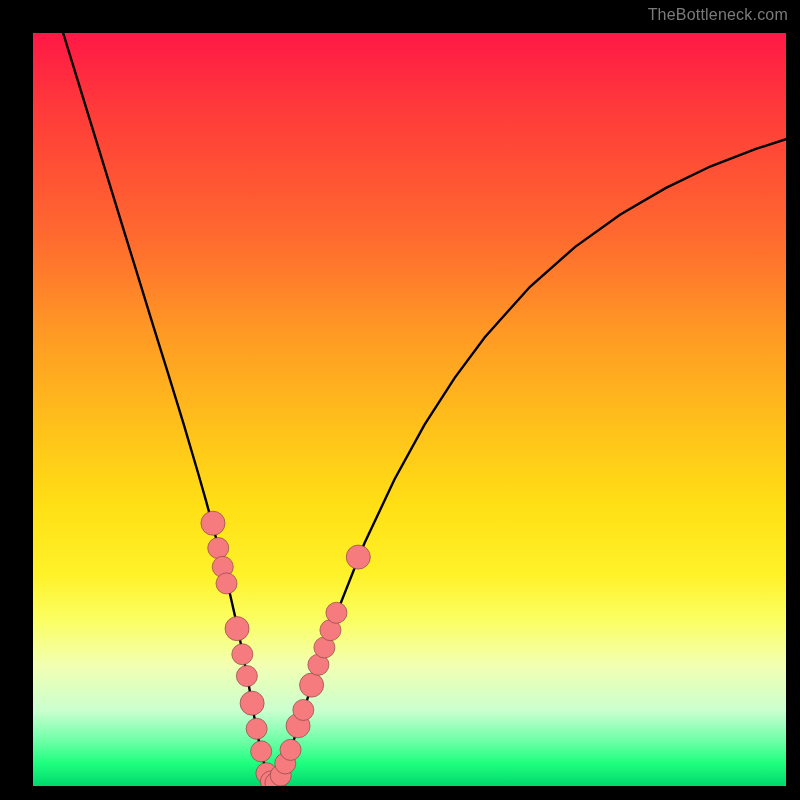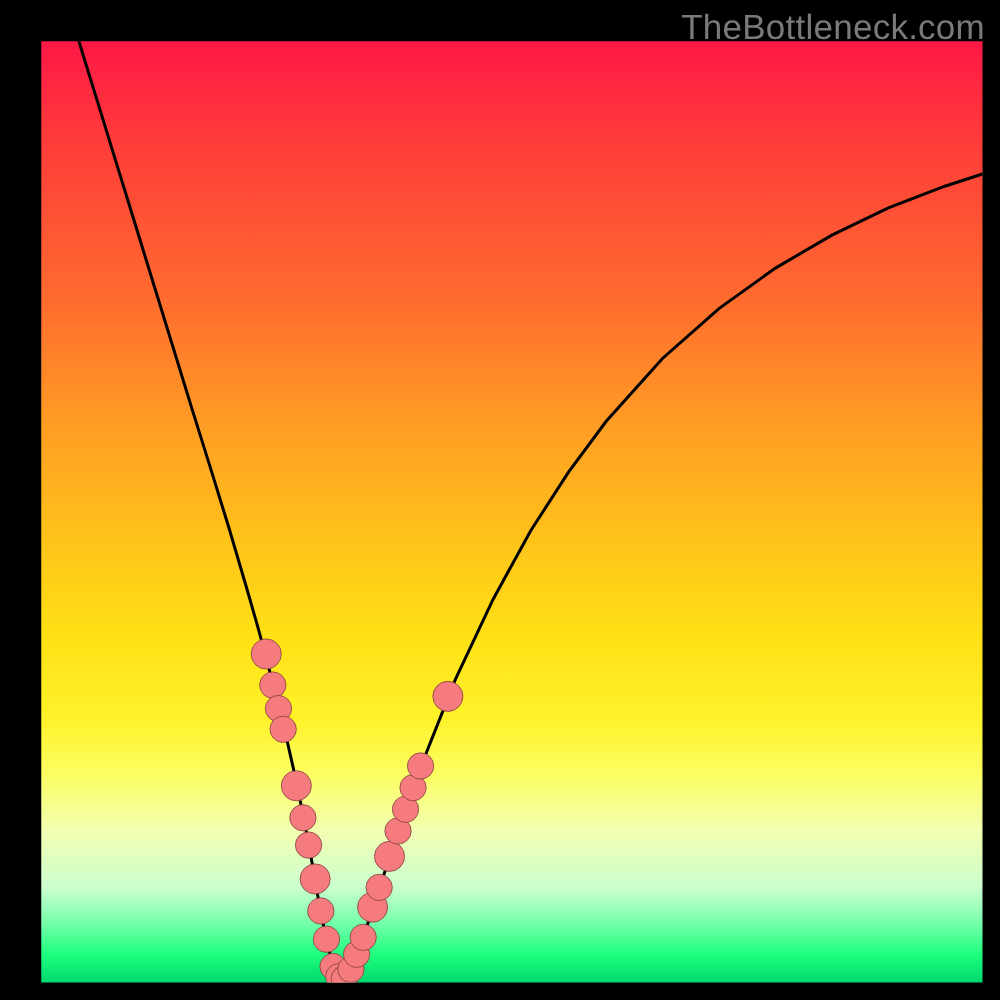--- a/index.html
+++ b/index.html
@@ -39,21 +39,21 @@
       #6effa7 94%,
       #1eff7e 97%,
       #00d86d 100%
     );
   }
   .watermark {
     position: absolute;
     top: 6px;
     right: 12px;
     color: #7a7a7a;
-    font-size: 28px;
+    font-size: 16px;
     font-weight: 500;
     letter-spacing: 0.2px;
     user-select: none;
   }
   svg.curve {
     position: absolute;
     left: 0;
     top: 0;
     width: 753px;
     height: 753px;

